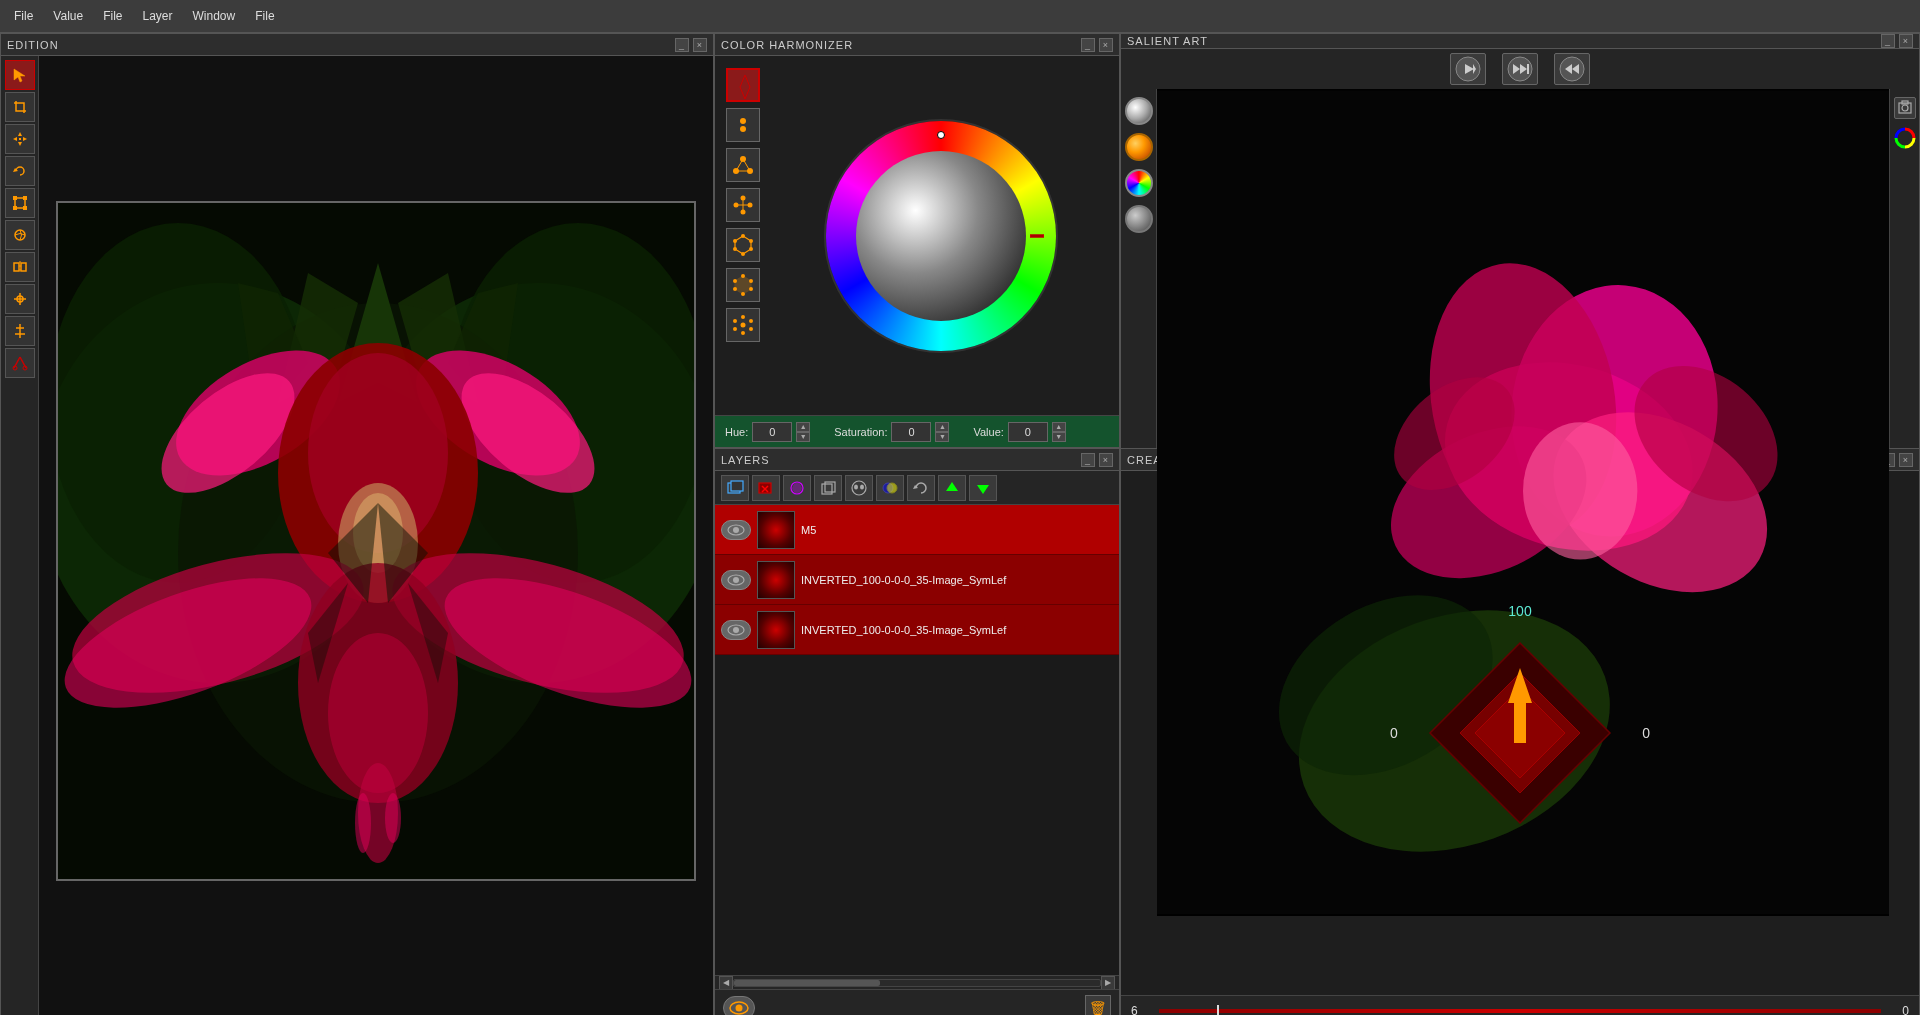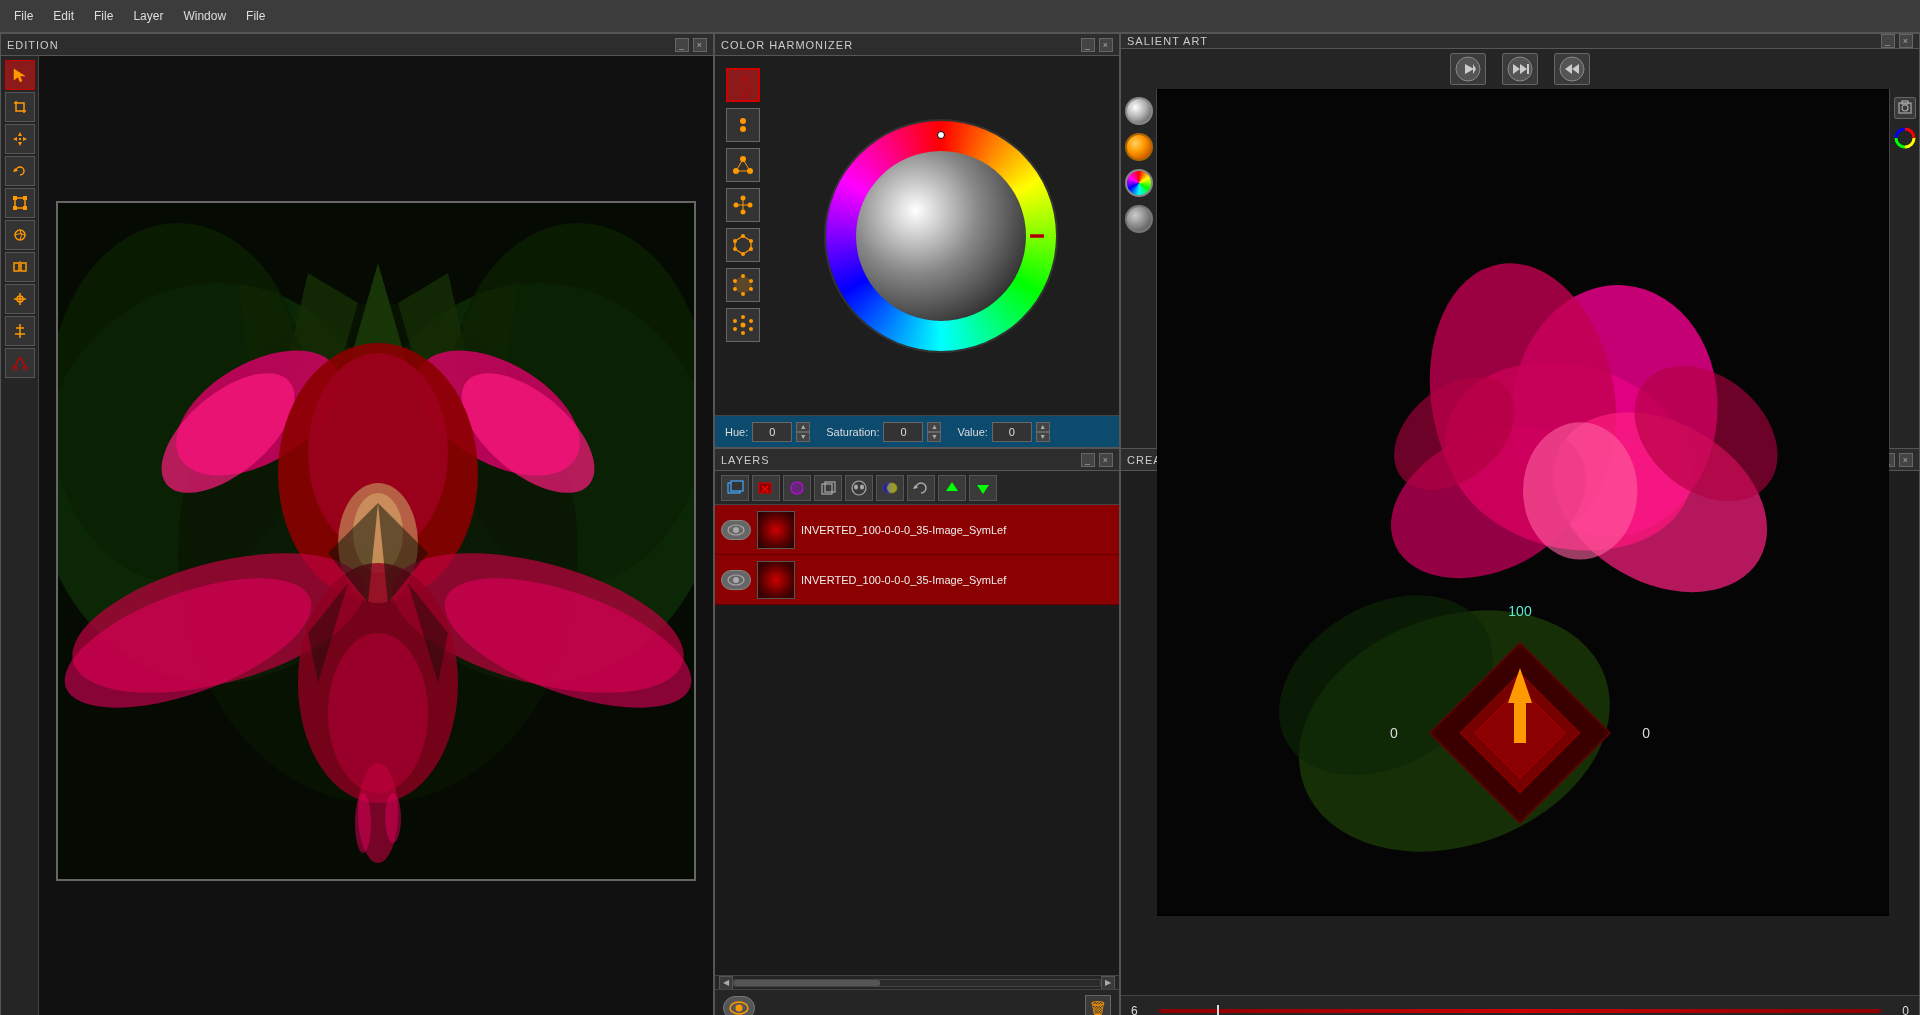--- a/index.html
+++ b/index.html
@@ -193,26 +193,26 @@
       position: absolute;
       top: 10px; left: 50%;
       transform: translateX(-50%);
       width: 8px; height: 8px;
       background: #fff;
       border-radius: 50%;
       border: 1px solid #000;
     }
     #color-hue-controls {
       height: 32px;
-      background: #0c4a6e;
+      background: #14532d;
       border-top: 1px solid #444;
       display: flex;
       align-items: center;
       padding: 0 10px;
-      gap: 16px;
+      gap: 24px;
       font-size: 11px;
     }
     .hue-field {
       display: flex; align-items: center; gap: 4px;
     }
     .hue-input {
       width: 40px; height: 20px;
       background: #333;
       border: 1px solid #666;
       color: #ddd;
@@ -493,21 +493,21 @@
       width: 40%; height: 100%;
       background: #555;
       border-radius: 2px;
     }
   </style>
 </head>
 <body>
 
 <div id="menubar">
   <span class="menu-item">File</span>
-  <span class="menu-item">Edit</span>
+  <span class="menu-item">Value</span>
   <span class="menu-item">File</span>
   <span class="menu-item">Layer</span>
   <span class="menu-item">Window</span>
   <span class="menu-item">File</span>
 </div>
 
 <div id="main">
 
   <div id="edition">
     <div class="panel-header">
@@ -926,20 +926,32 @@
             </svg>
           </div>
           <div class="layer-tool-btn green" style="color:#0f0;">
             <svg width="18" height="18" viewBox="0 0 18 18">
               <polygon points="9,15 15,6 3,6" fill="#0f0"></polygon>
             </svg>
           </div>
         </div>
         <div id="layers-list">
 
+          <div class="layer-row selected">
+            <div class="layer-eye">
+              <svg width="18" height="12" viewBox="0 0 18 12">
+                <ellipse cx="9" cy="6" rx="8" ry="5" fill="none" stroke="#aaa" stroke-width="1.2"></ellipse>
+                <circle cx="9" cy="6" r="3" fill="#aaa"></circle>
+              </svg>
+            </div>
+            <div class="layer-thumb">
+              <div class="layer-thumb-inner"></div>
+            </div>
+            <span class="layer-name">M5</span>
+          </div>
 
 
           <div class="layer-row">
             <div class="layer-eye">
               <svg width="18" height="12" viewBox="0 0 18 12">
                 <ellipse cx="9" cy="6" rx="8" ry="5" fill="none" stroke="#aaa" stroke-width="1.2"></ellipse>
                 <circle cx="9" cy="6" r="3" fill="#aaa"></circle>
               </svg>
             </div>
             <div class="layer-thumb">

